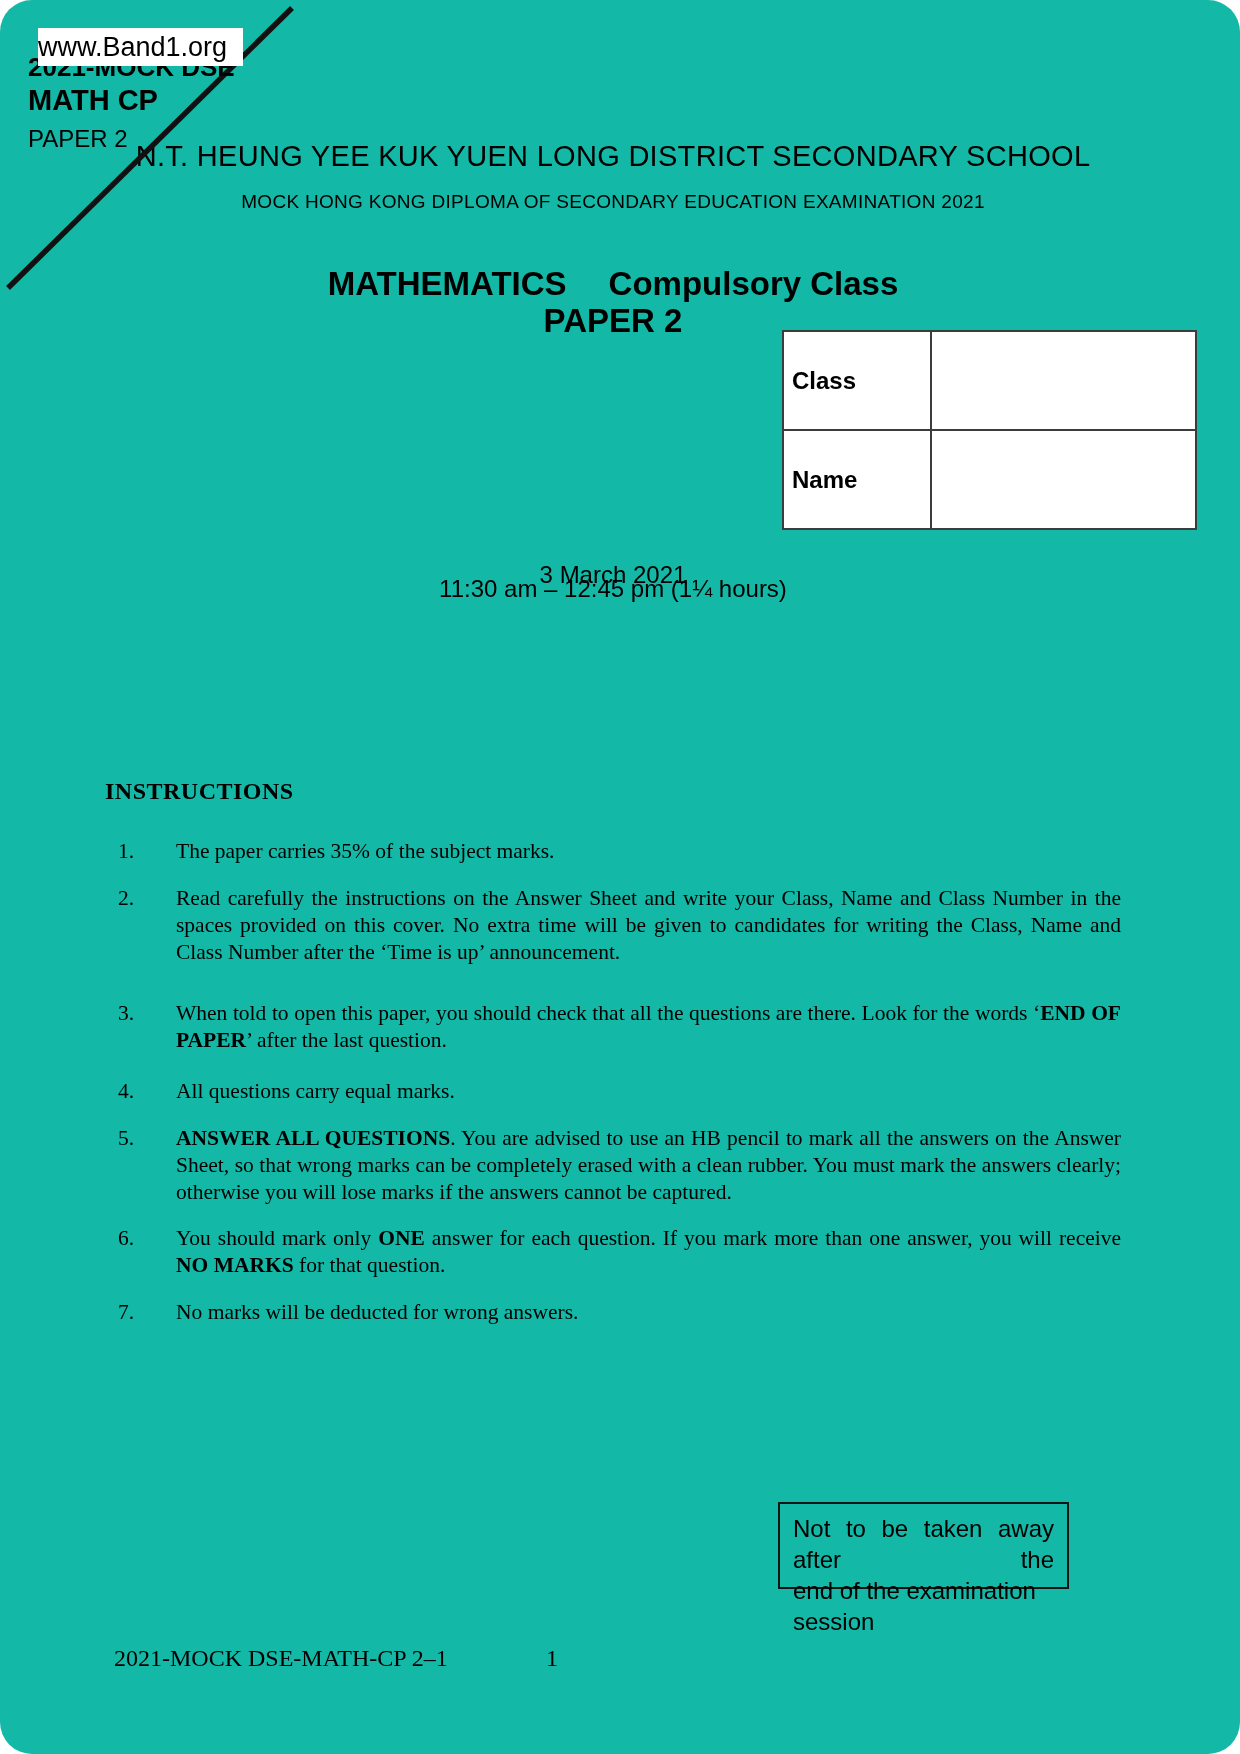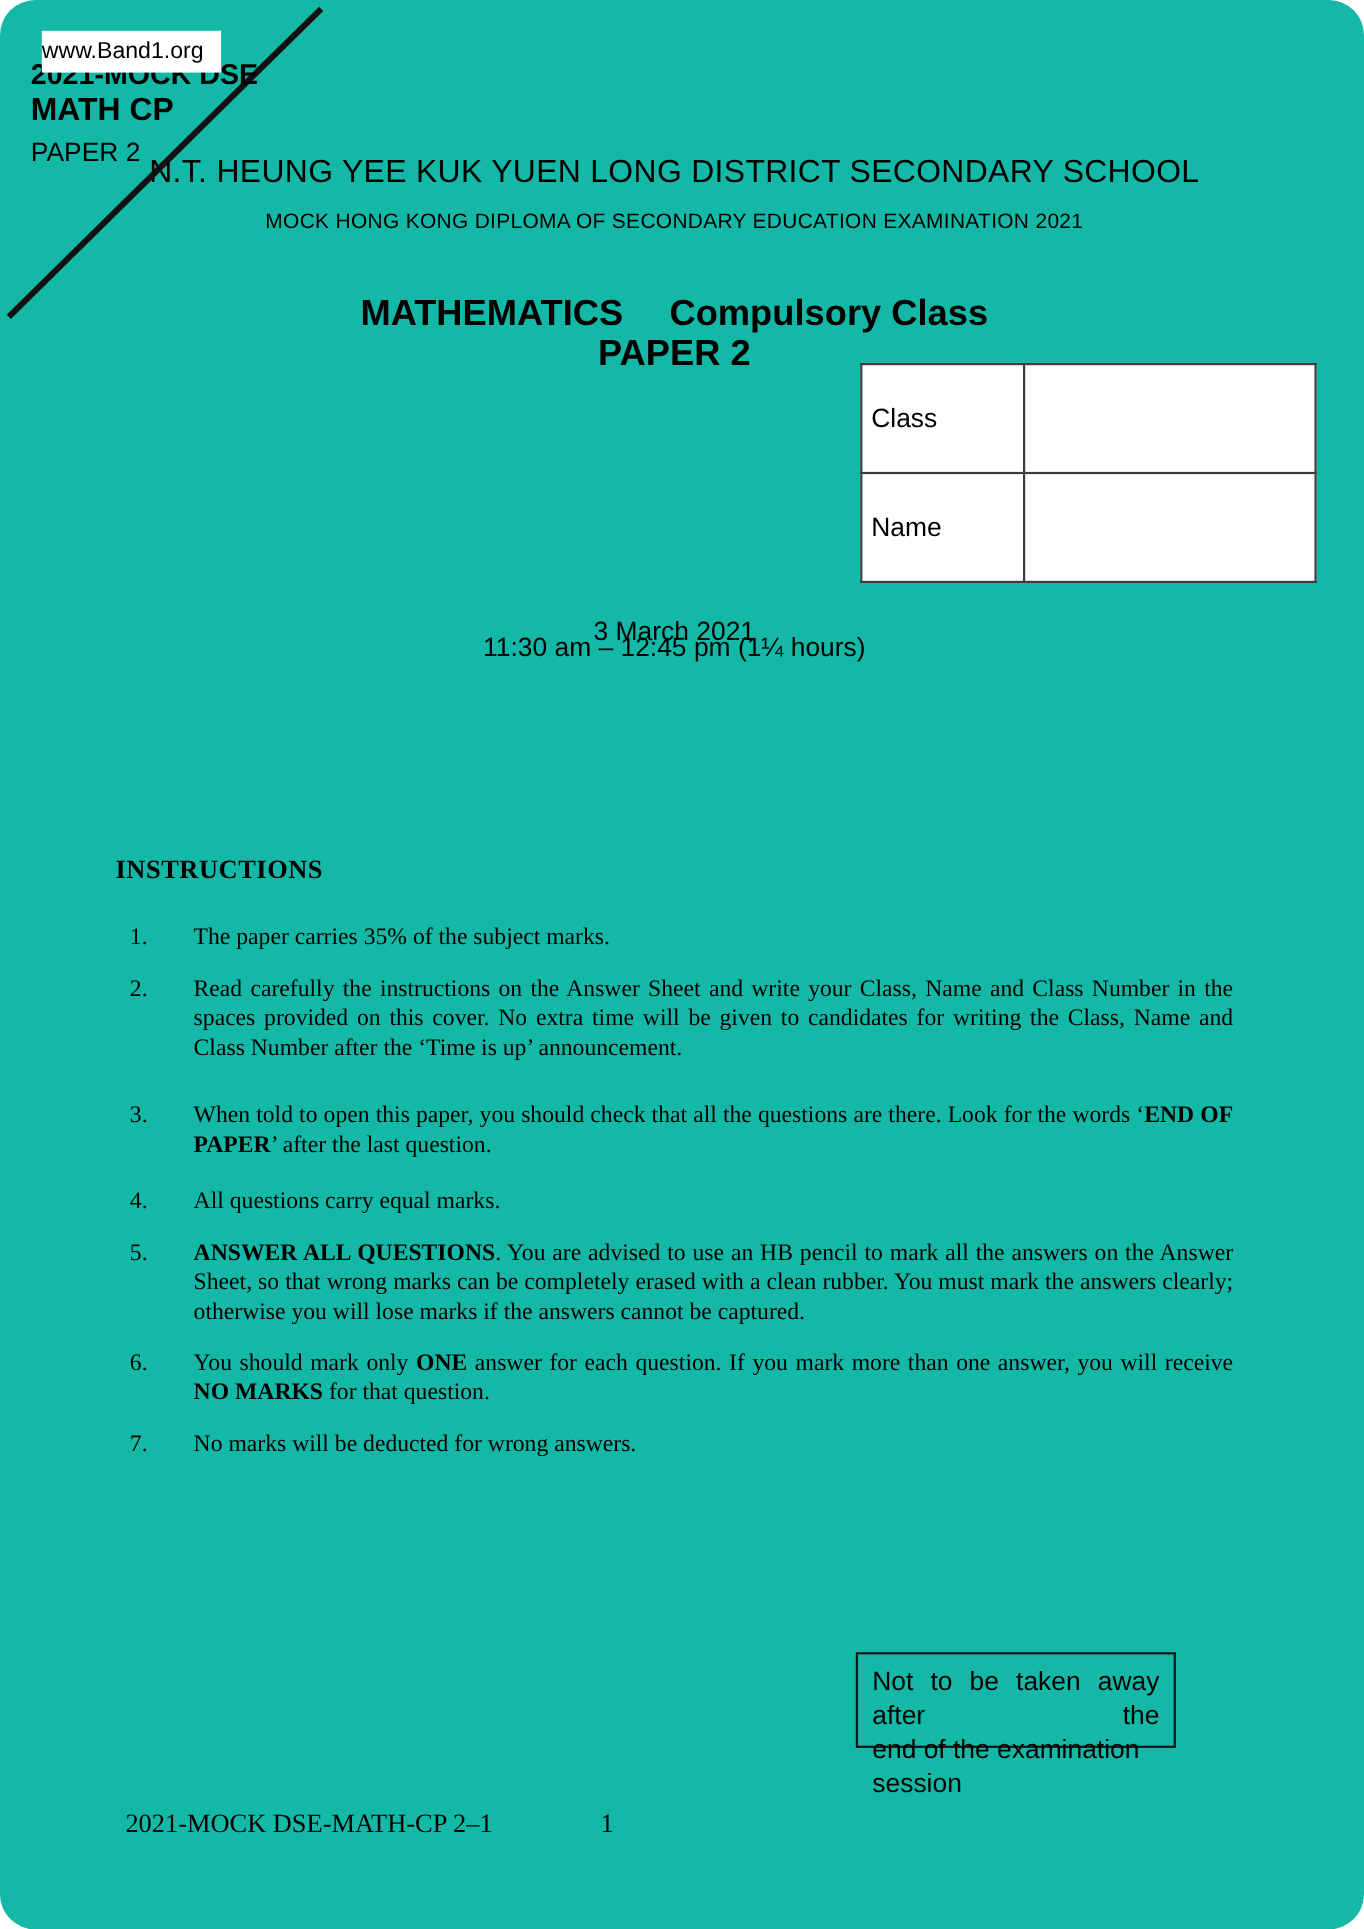--- a/index.html
+++ b/index.html
@@ -19,21 +19,21 @@
 
   
   .corner { position: absolute; left: 28px; top: 0; z-index: 2; }
   .corner-line1 { position: absolute; left: 0; top: 52px; font-size: 26px; font-weight: bold; white-space: nowrap; }
   .corner-line2 { position: absolute; left: 0; top: 84px; font-size: 29px; font-weight: bold; white-space: nowrap; }
   .corner-line3 { position: absolute; left: 0; top: 125px; font-size: 24px; white-space: nowrap; }
 
   
   .watermark {
     position: absolute; left: 38px; top: 28px; z-index: 3;
-    background: #fff; font-size: 21px; line-height: 38px;
+    background: #fff; font-size: 27px; line-height: 38px;
     padding-right: 16px; white-space: nowrap;
   }
 
   
   .center-col { position: absolute; left: 105px; width: 1016px; text-align: center; }
   .school-line { top: 140px; font-size: 29px; letter-spacing: 0.3px; }
   .exam-line { top: 191px; font-size: 19px; letter-spacing: 0.3px; }
   .title-line { top: 265px; font-size: 33px; font-weight: bold; }
   .title-line .gap { display: inline-block; width: 42px; }
   .paper-line { top: 302px; font-size: 33px; font-weight: bold; }
@@ -42,21 +42,21 @@
 
   
   .cand-table {
     position: absolute; left: 782px; top: 330px; z-index: 4;
     border-collapse: collapse; table-layout: fixed;
     width: 413px; height: 200px; background: #fff;
   }
   .cand-table td { border: 2px solid #3c3c3c; }
   .cand-table .label-cell {
     width: 148px; font-size: 24px; padding-left: 8px;
-    vertical-align: middle; line-height: 30px;
+    vertical-align: middle; line-height: 30px; font-weight: bold;
   }
   .cand-table .input-cell { width: 265px; }
 
   
   .instructions { position: absolute; left: 105px; top: 778px; width: 1016px;
     font-family: "Liberation Serif", serif; }
   .inst-heading { font-size: 24px; font-weight: bold; letter-spacing: 0.5px; margin-bottom: 33px; }
   .inst-item { display: flex; font-size: 21.5px; line-height: 27px; }
   .inst-item:nth-of-type(1) { margin-bottom: 20px; }
   .inst-item:nth-of-type(2) { margin-bottom: 34px; }

